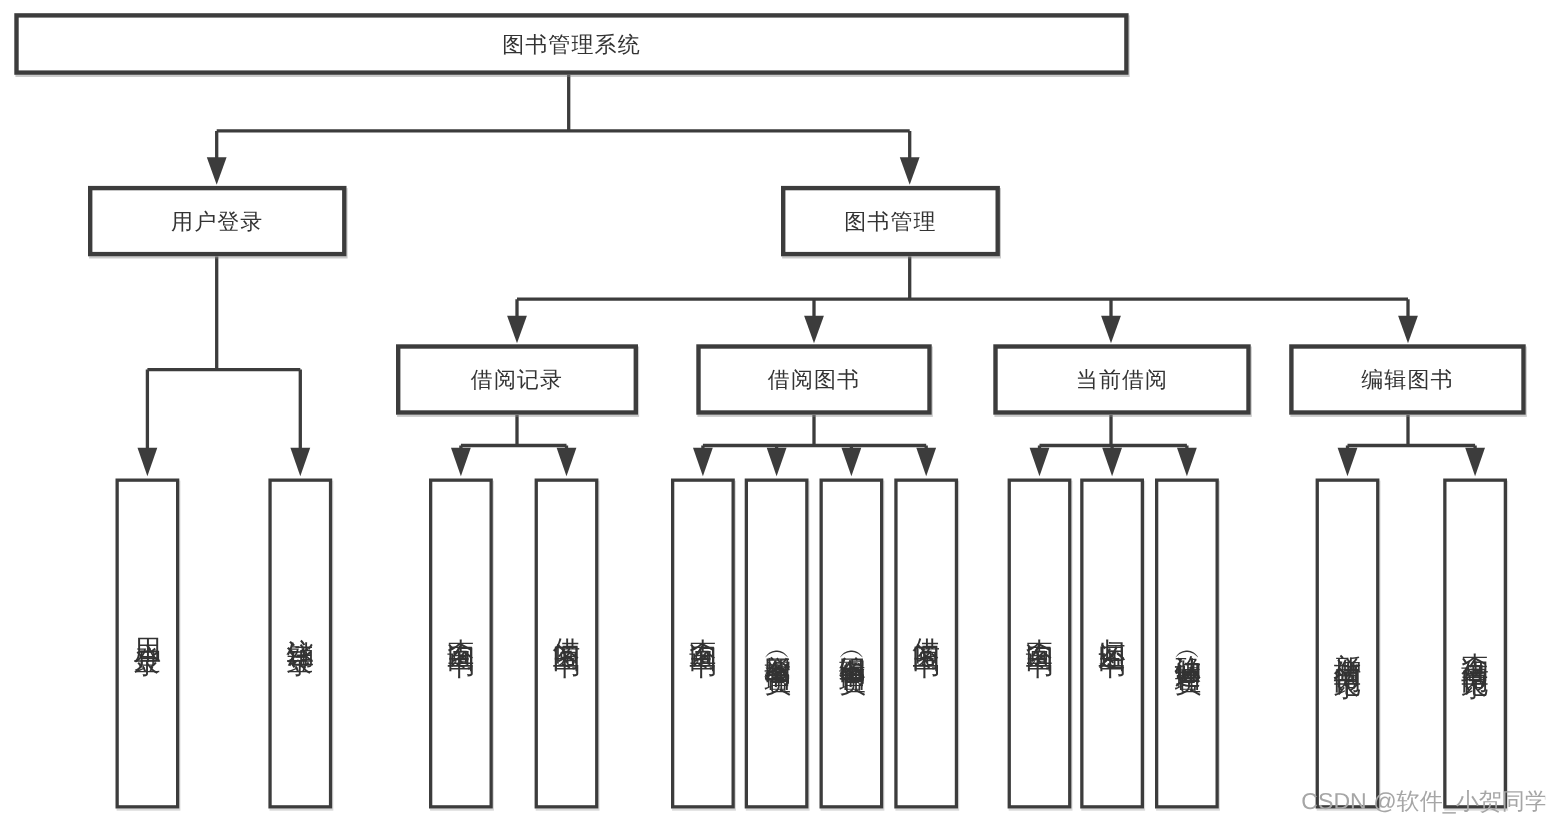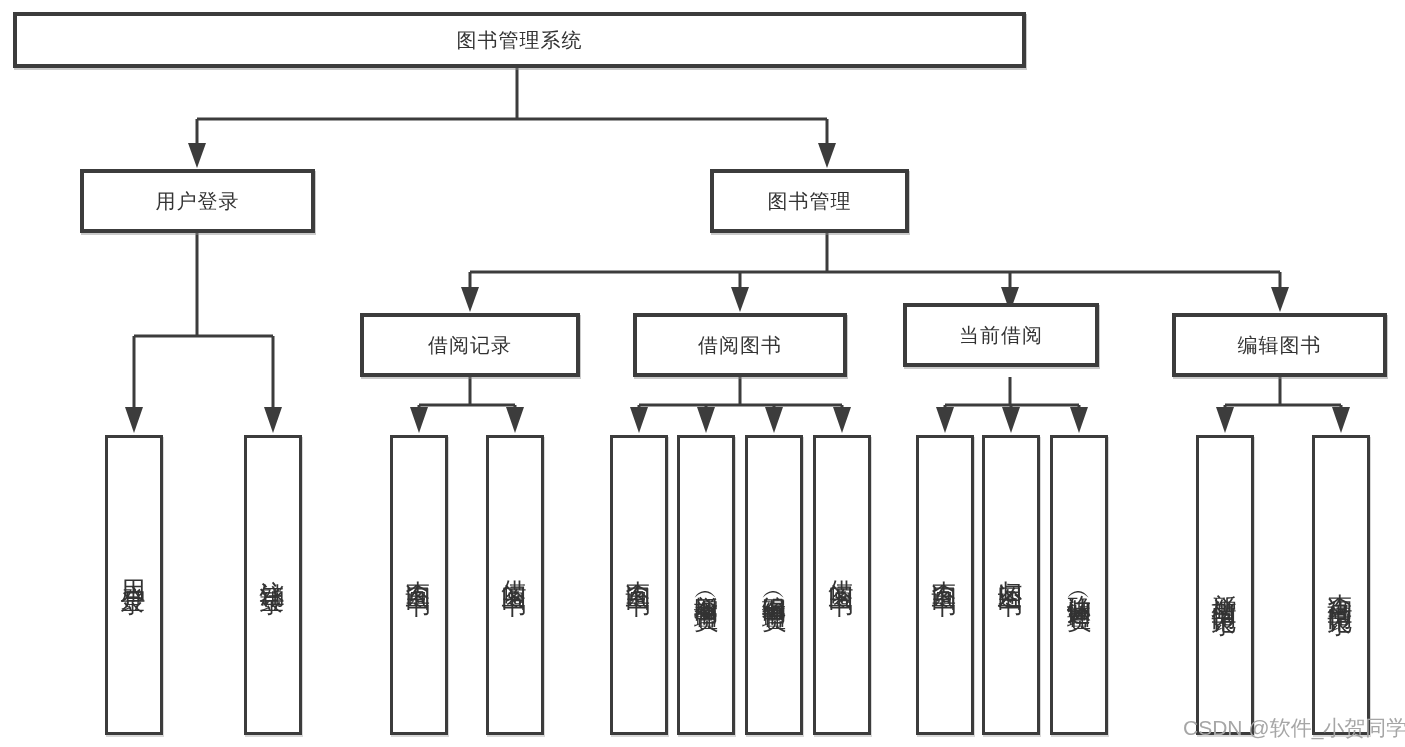--- a/index.html
+++ b/index.html
@@ -27,21 +27,21 @@
     align-items: center;
     justify-content: center;
     box-shadow: 1px 2px 0 rgba(140,140,140,0.45);
   }
   .h-box { font-size: 20px; letter-spacing: 1px; }
   .root-box  { left: 13px;  top: 12px;  width: 1013px; height: 56px; }
   .l2-user   { left: 80px;  top: 169px; width: 235px;  height: 64px; }
   .l2-mgmt   { left: 710px; top: 169px; width: 199px;  height: 64px; }
   .l3-new    { left: 360px; top: 313px; width: 220px;  height: 64px; }
   .l3-borrow { left: 633px; top: 313px; width: 214px;  height: 64px; }
-  .l3-cur    { left: 903px; top: 303px; width: 196px;  height: 64px; font-family: Liberation Mono, monospace; }
+  .l3-cur    { left: 903px; top: 313px; width: 234px;  height: 64px; font-family: Liberation Mono, monospace; }
   .l3-rec    { left: 1172px;top: 313px; width: 215px;  height: 64px; }
   .v-box {
     top: 435px;
     width: 58px;
     height: 300px;
     border-width: 3px;
     box-shadow: 1px 2px 0 rgba(160,160,160,0.4);
   }
   .v-box .vtext {
     writing-mode: vertical-rl;

